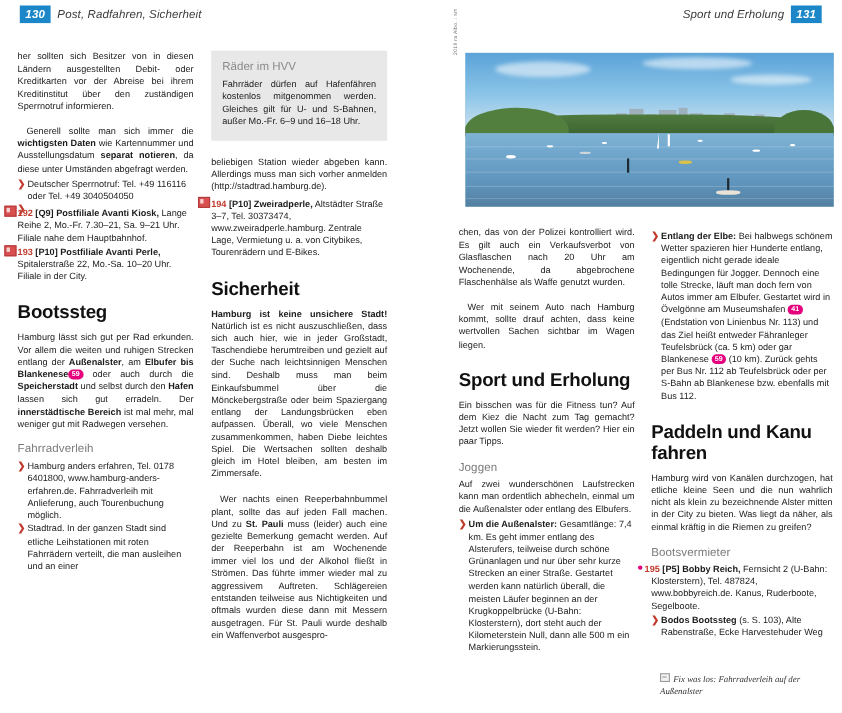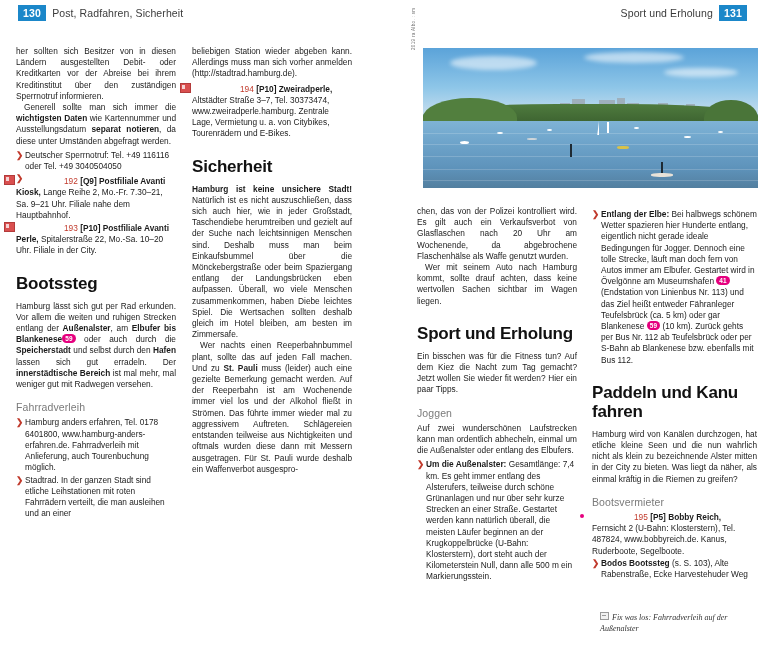--- a/index.html
+++ b/index.html
@@ -6,40 +6,40 @@
   body{
     width:765px;height:648px;
     background:#ffffff;
     font-family:"Liberation Sans", sans-serif;
     color:#1b1b1b;
     overflow:hidden;
   }
   .page{position:relative;width:765px;height:648px;}
 
   
-  .runhead{position:absolute;top:0;height:26px;display:flex;align-items:center;}
+  .runhead{position:absolute;top:0;height:26px;display:flex;align-items:center;font-style:italic;}
   .runhead-left{left:18px;}
   .runhead-right{right:18px;}
   .folio{
     background:#1b87c9;color:#fff;font-size:10.5px;font-weight:bold;
     padding:3px 5px 3px 5px;line-height:1;letter-spacing:.2px;
   }
   .folio-left{margin-right:6px;}
   .folio-right{margin-left:6px;}
   .runtitle{font-size:10.5px;color:#3b3b3b;letter-spacing:.1px;}
 
   
   .col{position:absolute;top:46px;width:160px;font-size:8.3px;line-height:11.2px;text-align:justify;}
   #col1{left:16px;}
   #col2{left:192px;}
   #col3{left:417px;}
   #col4{left:592px;width:165px;}
 
   p{margin:0;text-indent:0;}
-  p.ind{text-indent:8px;margin-top:0;}
+  p.ind{text-indent:8px;margin-top:12px;}
   b{font-weight:bold;text-align:center;}
 
   h2.sec{
     font-size:17px;font-weight:bold;line-height:19px;margin:17px 0 8px 0;
     letter-spacing:-.2px;text-align:left;color:#111;
   }
   h3.sub{
     font-size:10.5px;font-weight:normal;color:#7a7a7a;margin:12px 0 4px 0;
     text-align:left;letter-spacing:.1px;
   }
@@ -52,21 +52,21 @@
 
   
   .poimark{
     display:inline-block;width:9px;height:8px;background:#d94f4f;
     border:1px solid #b33b3b;vertical-align:-1px;margin-right:1px;
     position:relative;
   }
   .poimark::after{
     content:"";position:absolute;left:1px;top:1px;width:3px;height:4px;background:#fff;opacity:.75;
   }
-  .poinum{color:#c0392b;font-weight:normal;padding-left:48px;}
+  .poinum{color:#c0392b;font-weight:bold;}
   .hang{padding-left:12px;text-indent:-12px;}
 
   
   .mapbadge{
     display:inline-block;background:#e5007e;color:#fff;border-radius:6px;
     font-size:6.4px;font-weight:bold;line-height:9px;padding:0 3px;
     vertical-align:1px;letter-spacing:.2px;
   }
   .dotmark{
     display:inline-block;width:4px;height:4px;border-radius:50%;background:#e5007e;
@@ -159,20 +159,24 @@
     <p><span>Hamburg lässt sich gut per Rad erkunden. Vor allem die weiten und ruhigen Strecken entlang der </span><b>Außenalster</b><span>, am </span><b>Elbufer bis Blankenese</b><span class="mapbadge">59</span><span> oder auch durch die </span><b>Speicherstadt</b><span> und selbst durch den </span><b>Hafen</b><span> lassen sich gut erradeln. Der </span><b>innerstädtische Bereich</b><span> ist mal mehr, mal weniger gut mit Radwegen versehen.</span></p>
 
     <h3 class="sub">Fahrradverleih</h3>
     <ul>
       <li><span class="chev">❯</span><span>Hamburg anders erfahren, Tel. 0178 6401800, www.hamburg-anders-erfahren.de. Fahrradverleih mit Anlieferung, auch Tourenbuchung möglich.</span></li>
       <li><span class="chev">❯</span><span>Stadtrad. In der ganzen Stadt sind etliche Leihstationen mit roten Fahrrädern verteilt, die man ausleihen und an einer</span></li>
     </ul>
   </div>
 
   <div class="col" id="col2">
+    <div class="infobox">
+      <h4>Räder im HVV</h4>
+      <p>Fahrräder dürfen auf Hafenfähren kostenlos mitgenommen werden. Gleiches gilt für U- und S-Bahnen, außer Mo.-Fr. 6–9 und 16–18 Uhr.</p>
+    </div>
 
     <p>beliebigen Station wieder abgeben kann. Allerdings muss man sich vorher anmelden (http://stadtrad.hamburg.de).</p>
     <ul>
       <li class="poi hang">
         <span class="poimark"></span><span class="poinum">194</span>
         <b>[P10]</b>
         <b>Zweiradperle,</b><span> Altstädter Straße 3–7, Tel. 30373474, www.zweiradperle.hamburg. Zentrale Lage, Vermietung u. a. von Citybikes, Tourenrädern und E-Bikes.</span>
       </li>
     </ul>
 

